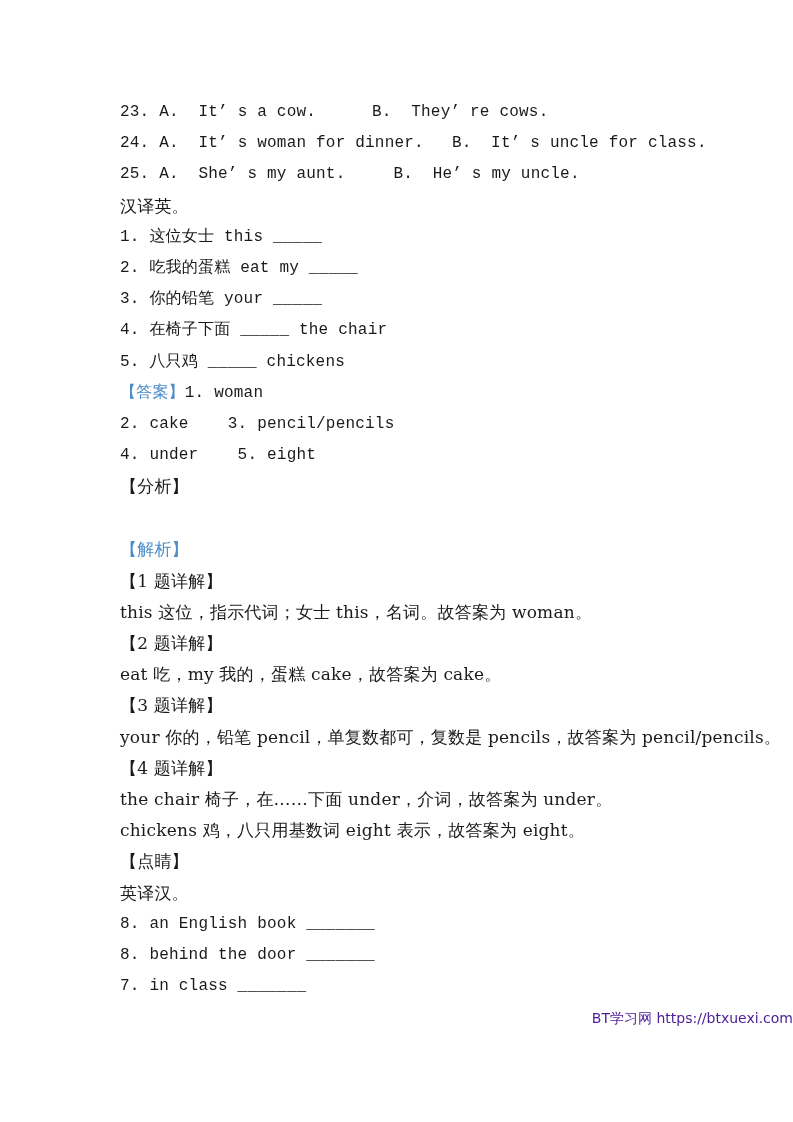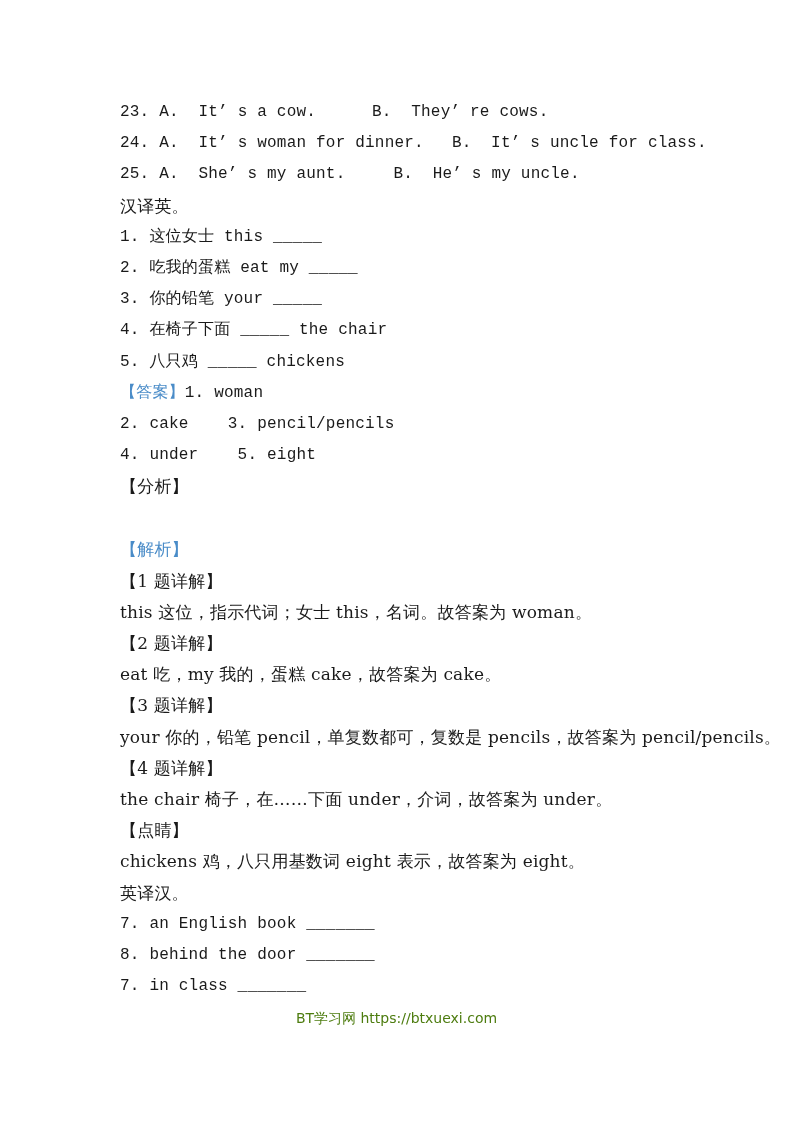--- a/index.html
+++ b/index.html
@@ -37,24 +37,24 @@
       margin-top: 32px;
     }
     .gap-b {
       display: inline-block;
     }
     .footer {
       position: absolute;
       left: 0;
       top: 1010px;
       width: 793px;
-      text-align: center;
+      text-align: right;
       font-family: "DejaVu Sans", "Liberation Sans", sans-serif;
       font-size: 14px;
-      color: #4d7c0f;
+      color: #4c1d95;
     }
   </style>
 </head>
 <body>
 
 <div class="page">
 
   <div class="line mono"><span>23.</span> <span>A.  It’ s a cow.</span><span class="gap-b" style="width:56px"></span><span>B.  They’ re cows.</span></div>
 
   <div class="line mono"><span>24.</span> <span>A.  It’ s woman for dinner.</span><span class="gap-b" style="width:28px"></span><span>B.  It’ s uncle for class.</span></div>
@@ -76,24 +76,24 @@
   <div class="line blue">【解析】</div>
 
   <div class="line">【1 题详解】</div>
   <div class="line">this 这位，指示代词；女士 this，名词。故答案为 woman。</div>
   <div class="line">【2 题详解】</div>
   <div class="line">eat 吃，my 我的，蛋糕 cake，故答案为 cake。</div>
   <div class="line">【3 题详解】</div>
   <div class="line">your 你的，铅笔 pencil，单复数都可，复数是 pencils，故答案为 pencil/pencils。</div>
   <div class="line">【4 题详解】</div>
   <div class="line">the chair 椅子，在……下面 under，介词，故答案为 under。</div>
+  <div class="line">chickens 鸡，八只用基数词 eight 表示，故答案为 eight。</div>
+
   <div class="line">【点睛】</div>
 
-  <div class="line">chickens 鸡，八只用基数词 eight 表示，故答案为 eight。</div>
-
   <div class="line">英译汉。</div>
-  <div class="line mono">7. an English book _______</div>
+  <div class="line mono">8. an English book _______</div>
   <div class="line mono">8. behind the door _______</div>
   <div class="line mono">7. in class _______</div>
 
 </div>
 
 <div class="footer">BT学习网 https://btxuexi.com</div>
 
 </body></html>

